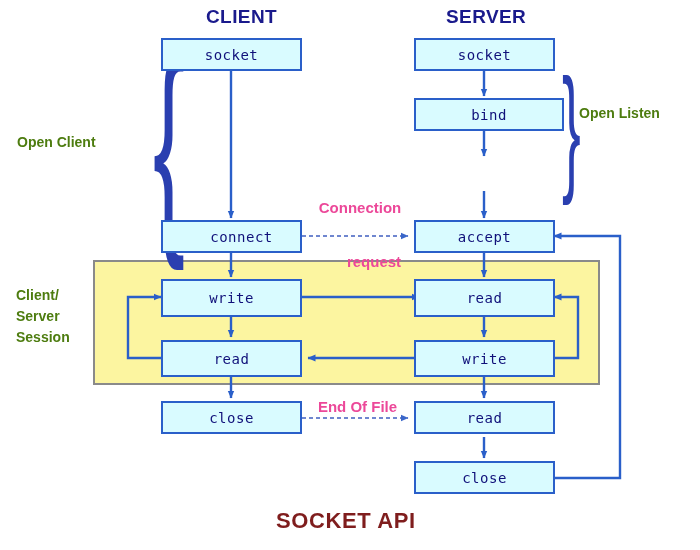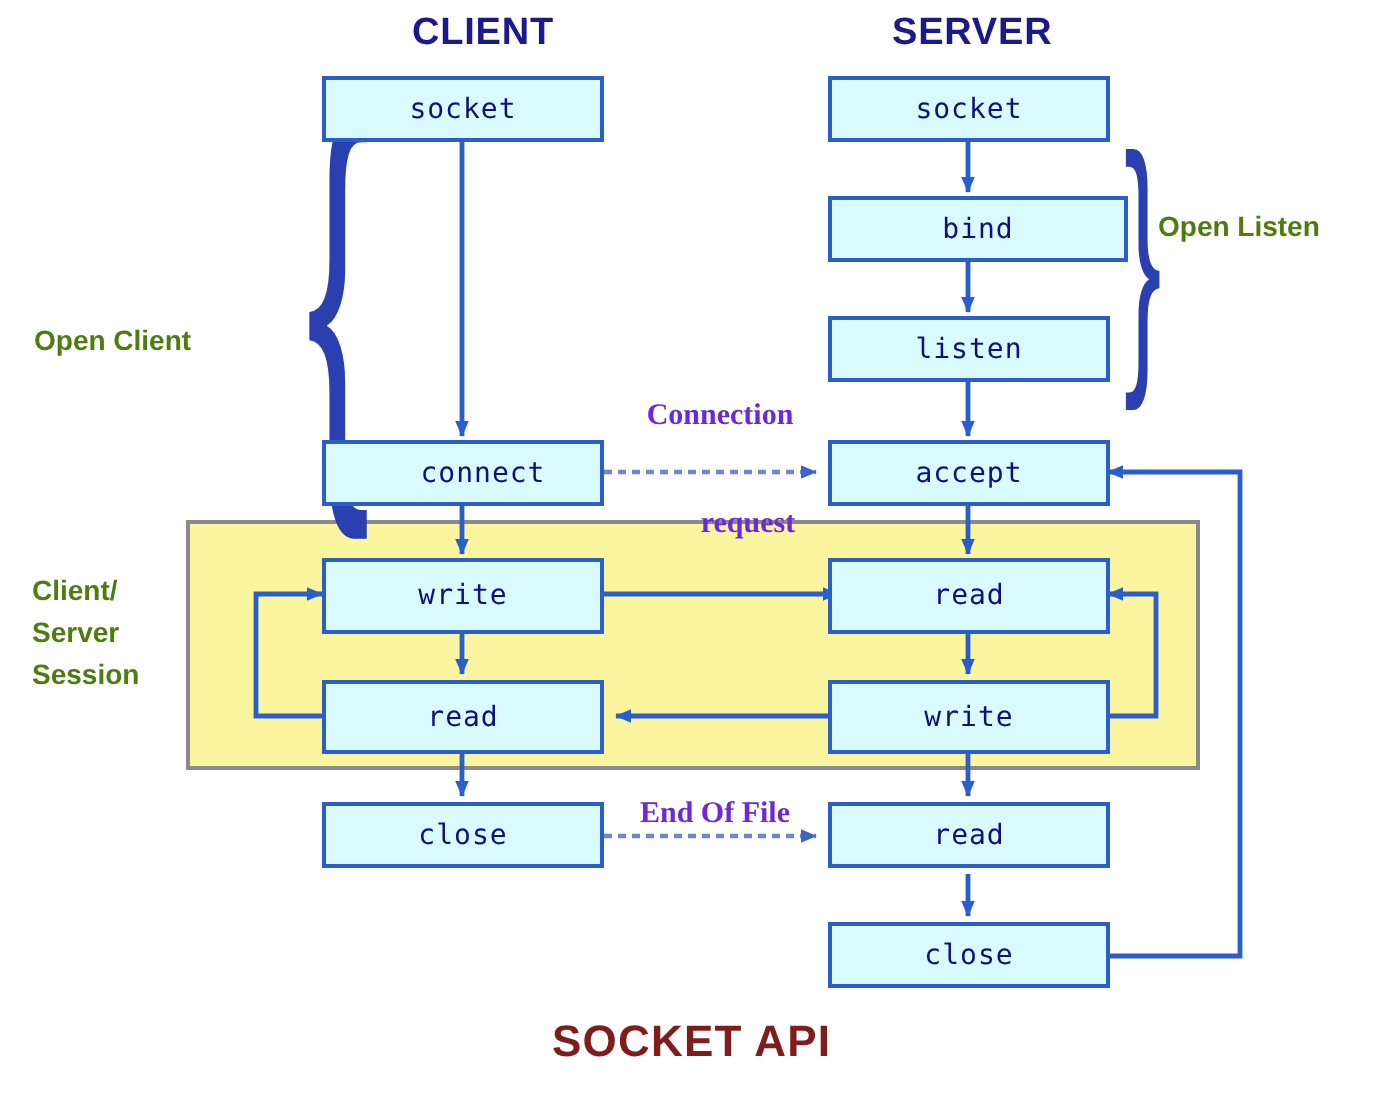--- a/index.html
+++ b/index.html
@@ -33,27 +33,26 @@
   .side-label {
     position: absolute;
     color: #4d7c0f;
     font-weight: bold;
     font-size: 14px;
     line-height: 21px;
     white-space: nowrap;
   }
   .edge-label {
     position: absolute;
-    color: #6d28d9;
+    color: #ec4899;
     font-weight: bold;
     font-size: 15px;
     line-height: 18px;
     text-align: center;
     white-space: nowrap;
-    font-family: Liberation Serif, serif;
   }
   .footer-title {
     position: absolute;
     color: #7f1d1d;
     font-weight: bold;
     font-size: 22px;
     letter-spacing: 0.6px;
     white-space: nowrap;
   }
   .node {
@@ -130,40 +129,39 @@
       <path d="M302,418 L408,418" marker-end="url(#ahd)"></path>
     </g>
   </svg>
 
   <div class="col-title" style="left:206px; top:6px;">CLIENT</div>
   <div class="col-title" style="left:446px; top:6px;">SERVER</div>
 
   <div class="brace" style="left:131px; top:30px; font-size:228px; transform:scaleX(0.42);">{</div>
   <div class="brace" style="left:548px; top:58px; font-size:140px; transform:scaleX(0.40);">}</div>
 
-  <div class="side-label" style="left:17px; top:132px;margin-top:28px;">Open Client</div>
+  <div class="side-label" style="left:17px; top:132px;">Open Client</div>
   <div class="side-label" style="left:579px; top:103px;">Open Listen</div>
 
   <div class="side-label" style="left:16px; top:285px;">Client/</div>
   <div class="side-label" style="left:16px; top:306px;">Server</div>
   <div class="side-label" style="left:16px; top:327px;">Session</div>
 
   <div class="edge-label" style="left:310px; top:199px; width:100px;">Connection</div>
   <div class="edge-label" style="left:324px; top:217px; width:100px;margin-top:36px;">request</div>
   <div class="edge-label" style="left:305px; top:398px; width:105px;">End Of File</div>
 
   <div class="node" style="left:161px; top:38px; width:141px; height:33px;">socket</div>
   <div class="node" style="left:161px; top:220px; width:141px; height:33px;padding-left:20px;">connect</div>
   <div class="node" style="left:161px; top:279px; width:141px; height:38px;">write</div>
   <div class="node" style="left:161px; top:340px; width:141px; height:37px;">read</div>
   <div class="node" style="left:161px; top:401px; width:141px; height:33px;">close</div>
 
   <div class="node" style="left:414px; top:38px; width:141px; height:33px;">socket</div>
   <div class="node" style="left:414px; top:98px; width:150px; height:33px;">bind</div>
-  <div class="node" style="left:414px; top:158px; width:141px; height:33px;">listen</div>
   <div class="node" style="left:414px; top:220px; width:141px; height:33px;">accept</div>
   <div class="node" style="left:414px; top:279px; width:141px; height:38px;">read</div>
   <div class="node" style="left:414px; top:340px; width:141px; height:37px;">write</div>
   <div class="node" style="left:414px; top:401px; width:141px; height:33px;">read</div>
   <div class="node" style="left:414px; top:461px; width:141px; height:33px;">close</div>
 
   <div class="footer-title" style="left:276px; top:508px;">SOCKET API</div>
 
 </div>
 

